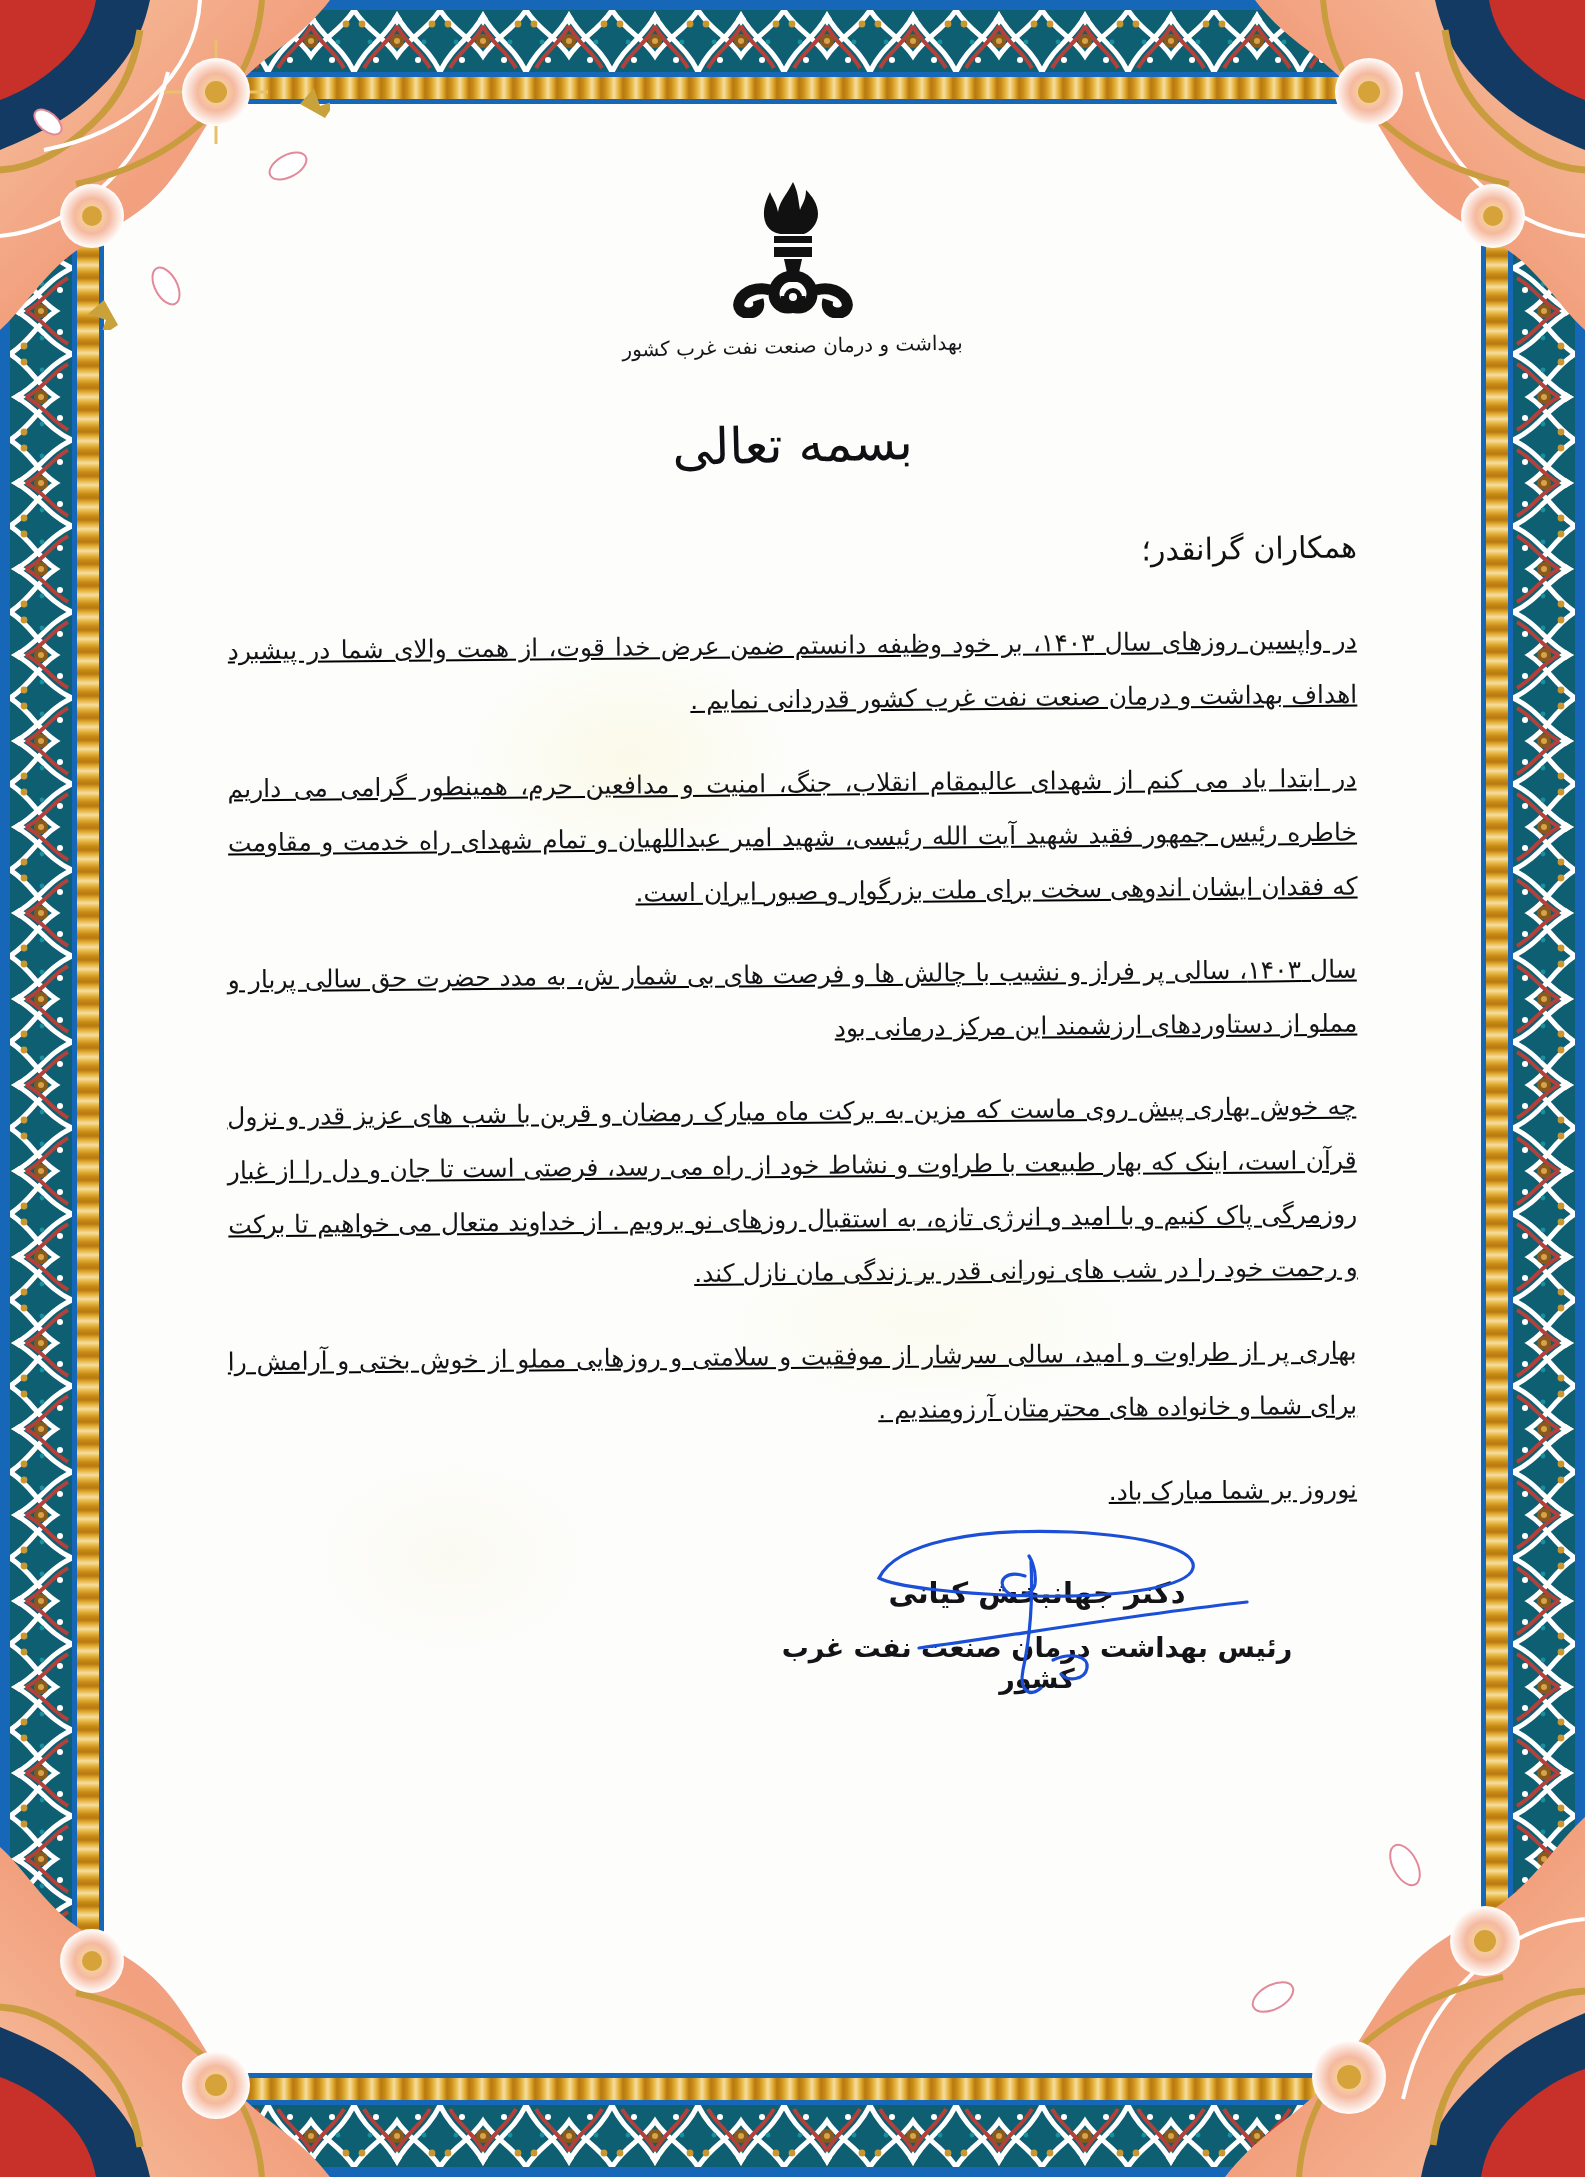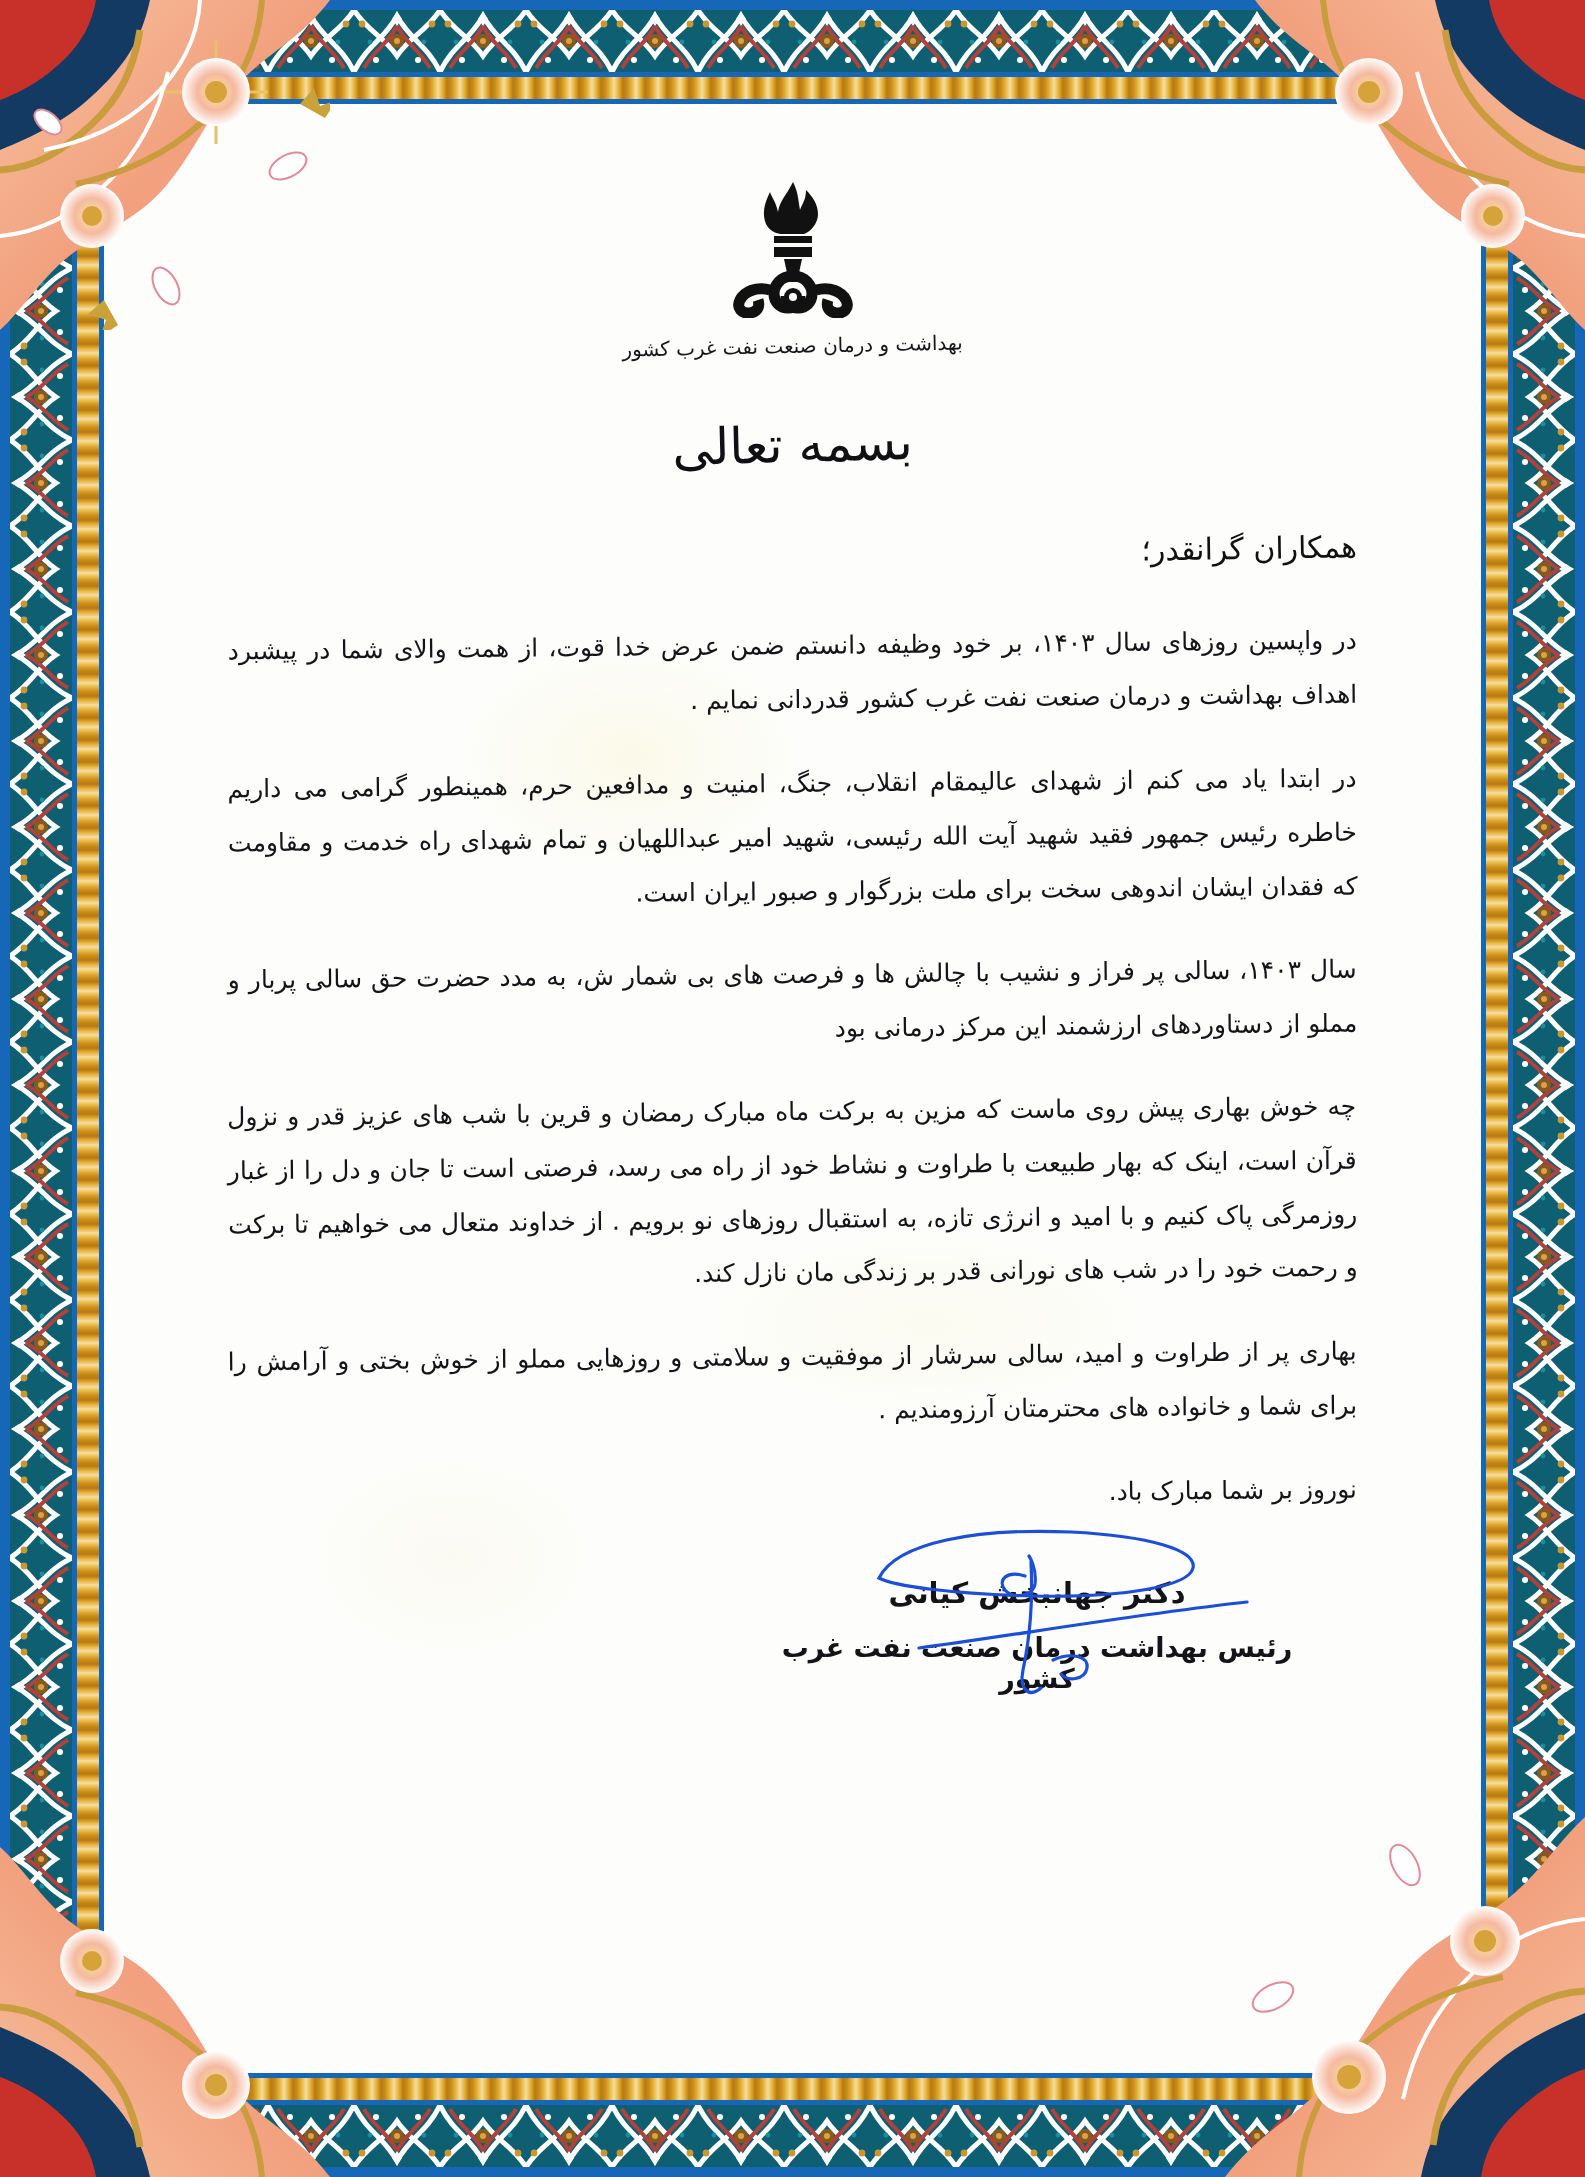--- a/index.html
+++ b/index.html
@@ -94,21 +94,21 @@
 
   .salutation {
     margin-top: 64px;
     text-align: right;
     font-size: 30px;
     color: #111;
     padding-left: 140px;
     transform: rotate(-0.9deg);
   }
 
-  .body-text { margin-top: 46px; }
+  .body-text { margin-top: 46px; text-decoration: underline; }
 
   .para {
     font-size: 25px;
     line-height: 2.15;
     color: #141418;
     text-align: justify;
     text-align-last: right;
     margin-bottom: 30px;
     transform: rotate(-0.55deg);
   }

